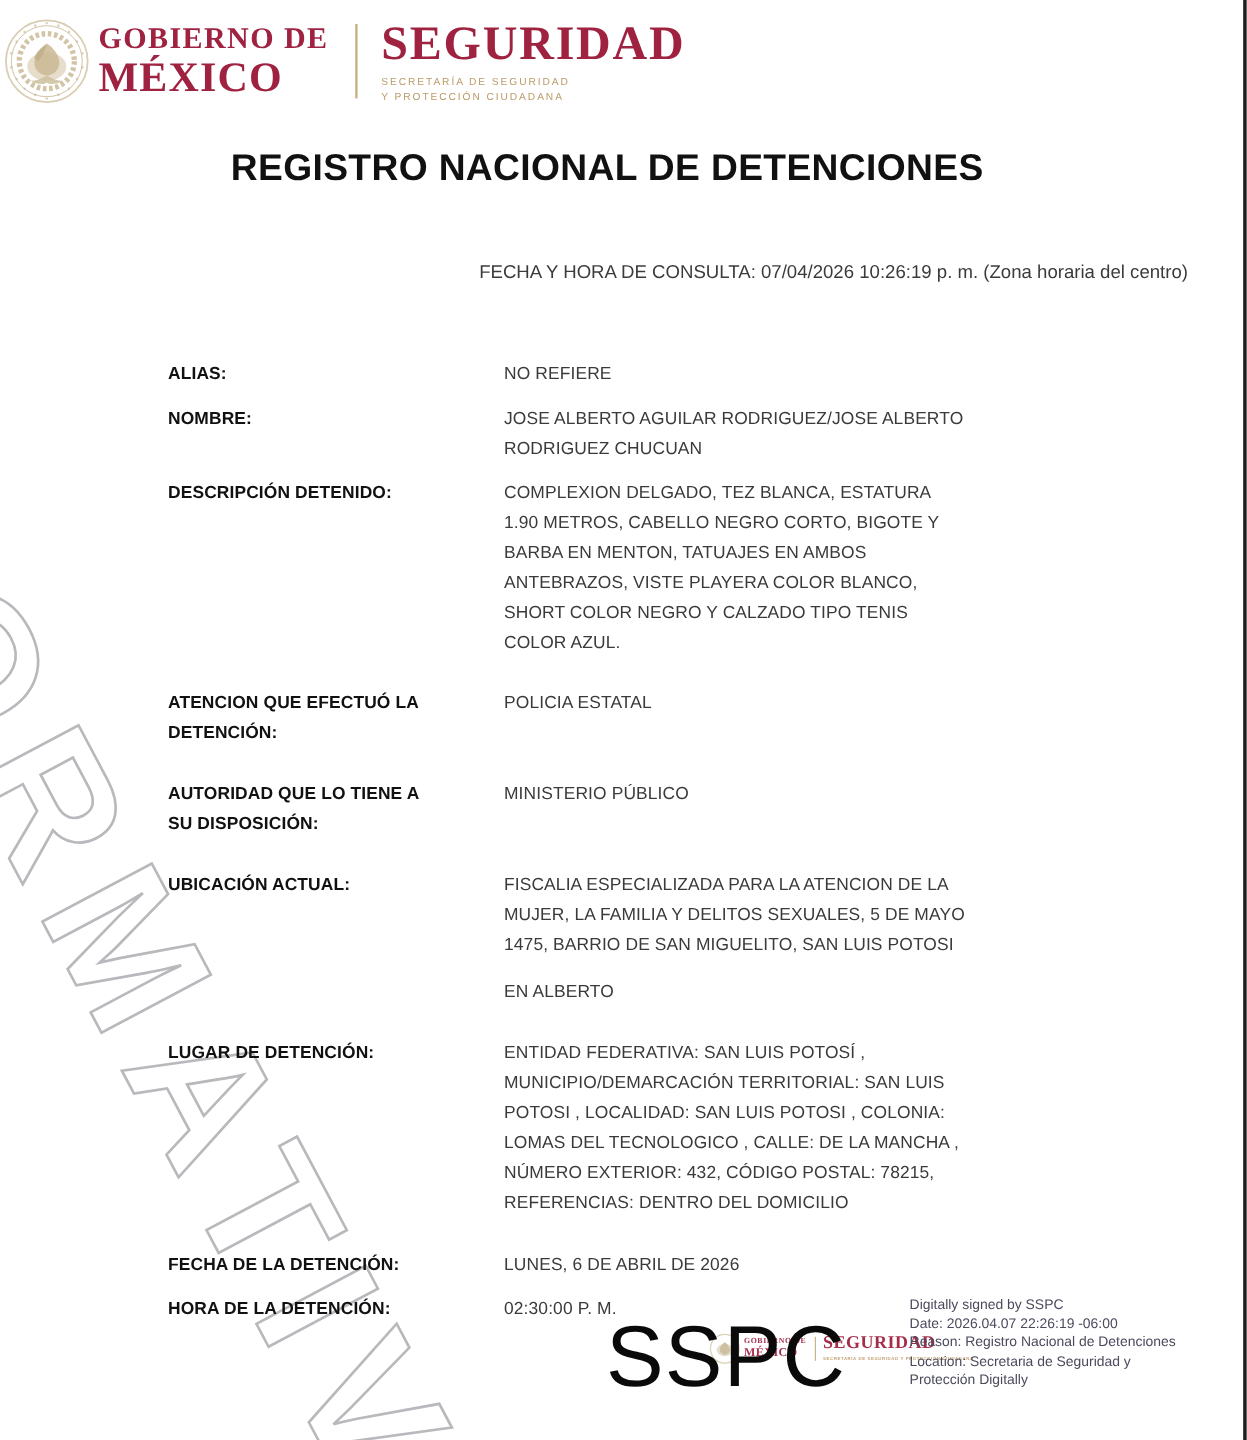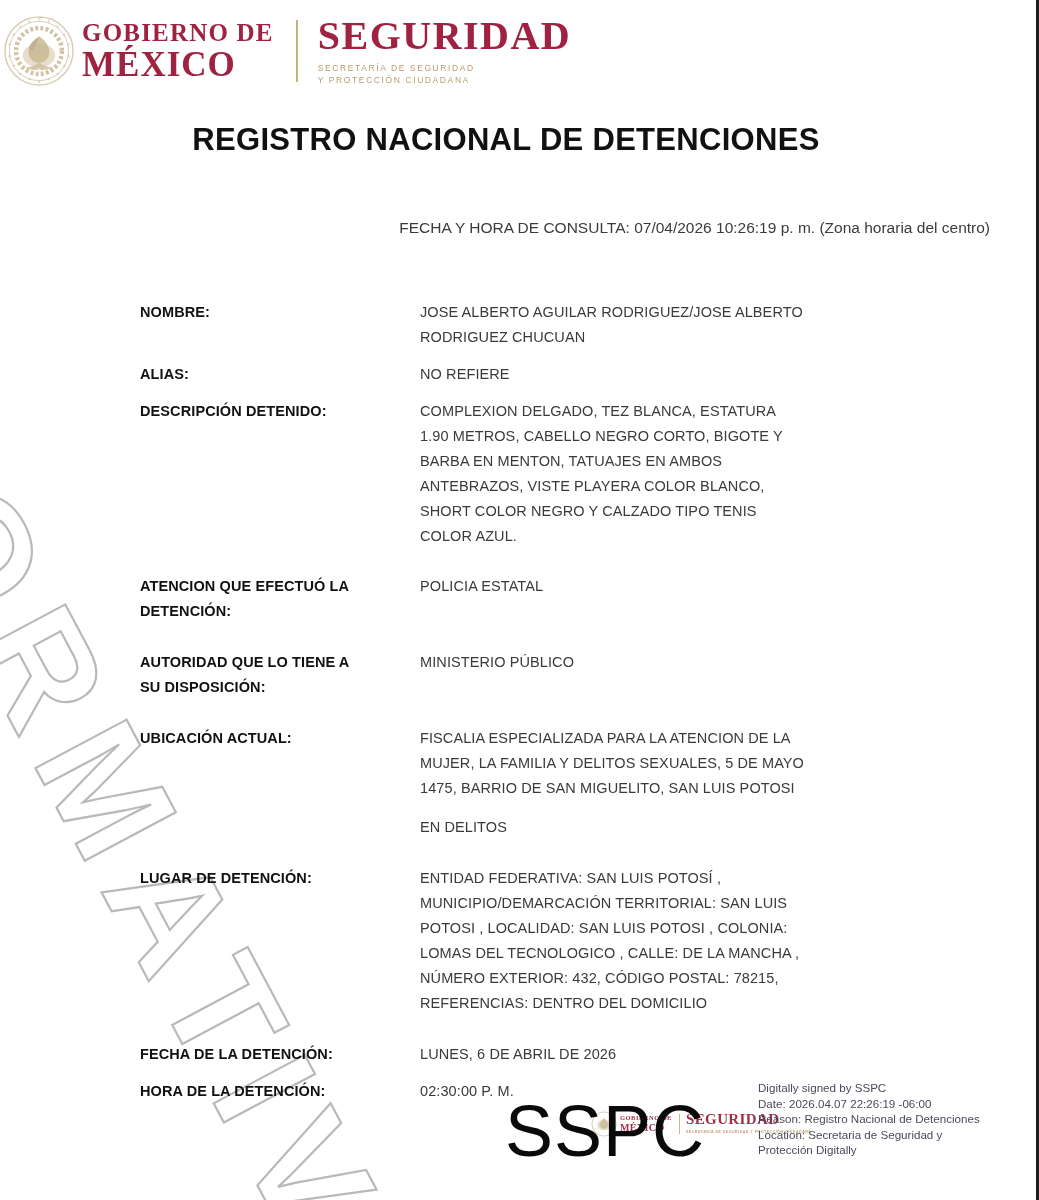--- a/index.html
+++ b/index.html
@@ -284,28 +284,28 @@
 
   <div class="doc">
 
     <div class="doc-title">REGISTRO NACIONAL DE DETENCIONES</div>
 
     <div class="consulta-line">FECHA Y HORA DE CONSULTA:  07/04/2026 10:26:19 p. m. (Zona horaria del centro)</div>
 
     <div class="fields">
 
       <div class="field-row row-tight">
+        <div class="field-label">ALIAS:</div>
+        <div class="field-value">NO REFIERE</div>
+      </div>
+
+      <div class="field-row row-tight">
         <div class="field-label">NOMBRE:</div>
         <div class="field-value">JOSE ALBERTO AGUILAR RODRIGUEZ/JOSE ALBERTO
 RODRIGUEZ CHUCUAN</div>
-      </div>
-
-      <div class="field-row row-tight">
-        <div class="field-label">ALIAS:</div>
-        <div class="field-value">NO REFIERE</div>
       </div>
 
       <div class="field-row row-gap">
         <div class="field-label">DESCRIPCIÓN DETENIDO:</div>
         <div class="field-value">COMPLEXION DELGADO, TEZ BLANCA, ESTATURA
 1.90 METROS, CABELLO NEGRO CORTO, BIGOTE Y
 BARBA EN MENTON, TATUAJES EN AMBOS
 ANTEBRAZOS, VISTE PLAYERA COLOR BLANCO,
 SHORT COLOR NEGRO Y CALZADO TIPO TENIS
 COLOR AZUL.</div>
@@ -322,21 +322,21 @@
 SU DISPOSICIÓN:</div>
         <div class="field-value">MINISTERIO PÚBLICO</div>
       </div>
 
       <div class="field-row row-gap">
         <div class="field-label">UBICACIÓN ACTUAL:</div>
         <div style="flex:1 1 auto;">
           <div class="field-value">FISCALIA ESPECIALIZADA PARA LA ATENCION DE LA
 MUJER, LA FAMILIA Y DELITOS SEXUALES, 5 DE MAYO
 1475, BARRIO DE SAN MIGUELITO, SAN LUIS POTOSI</div>
-          <div class="field-value sub">EN DELITOS</div>
+          <div class="field-value sub">EN ALBERTO</div>
         </div>
       </div>
 
       <div class="field-row row-gap">
         <div class="field-label">LUGAR DE DETENCIÓN:</div>
         <div class="field-value">ENTIDAD FEDERATIVA: SAN LUIS POTOSÍ ,
 MUNICIPIO/DEMARCACIÓN TERRITORIAL: SAN LUIS
 POTOSI , LOCALIDAD: SAN LUIS POTOSI , COLONIA:
 LOMAS DEL TECNOLOGICO , CALLE: DE LA MANCHA  ,
 NÚMERO EXTERIOR: 432, CÓDIGO POSTAL: 78215,

